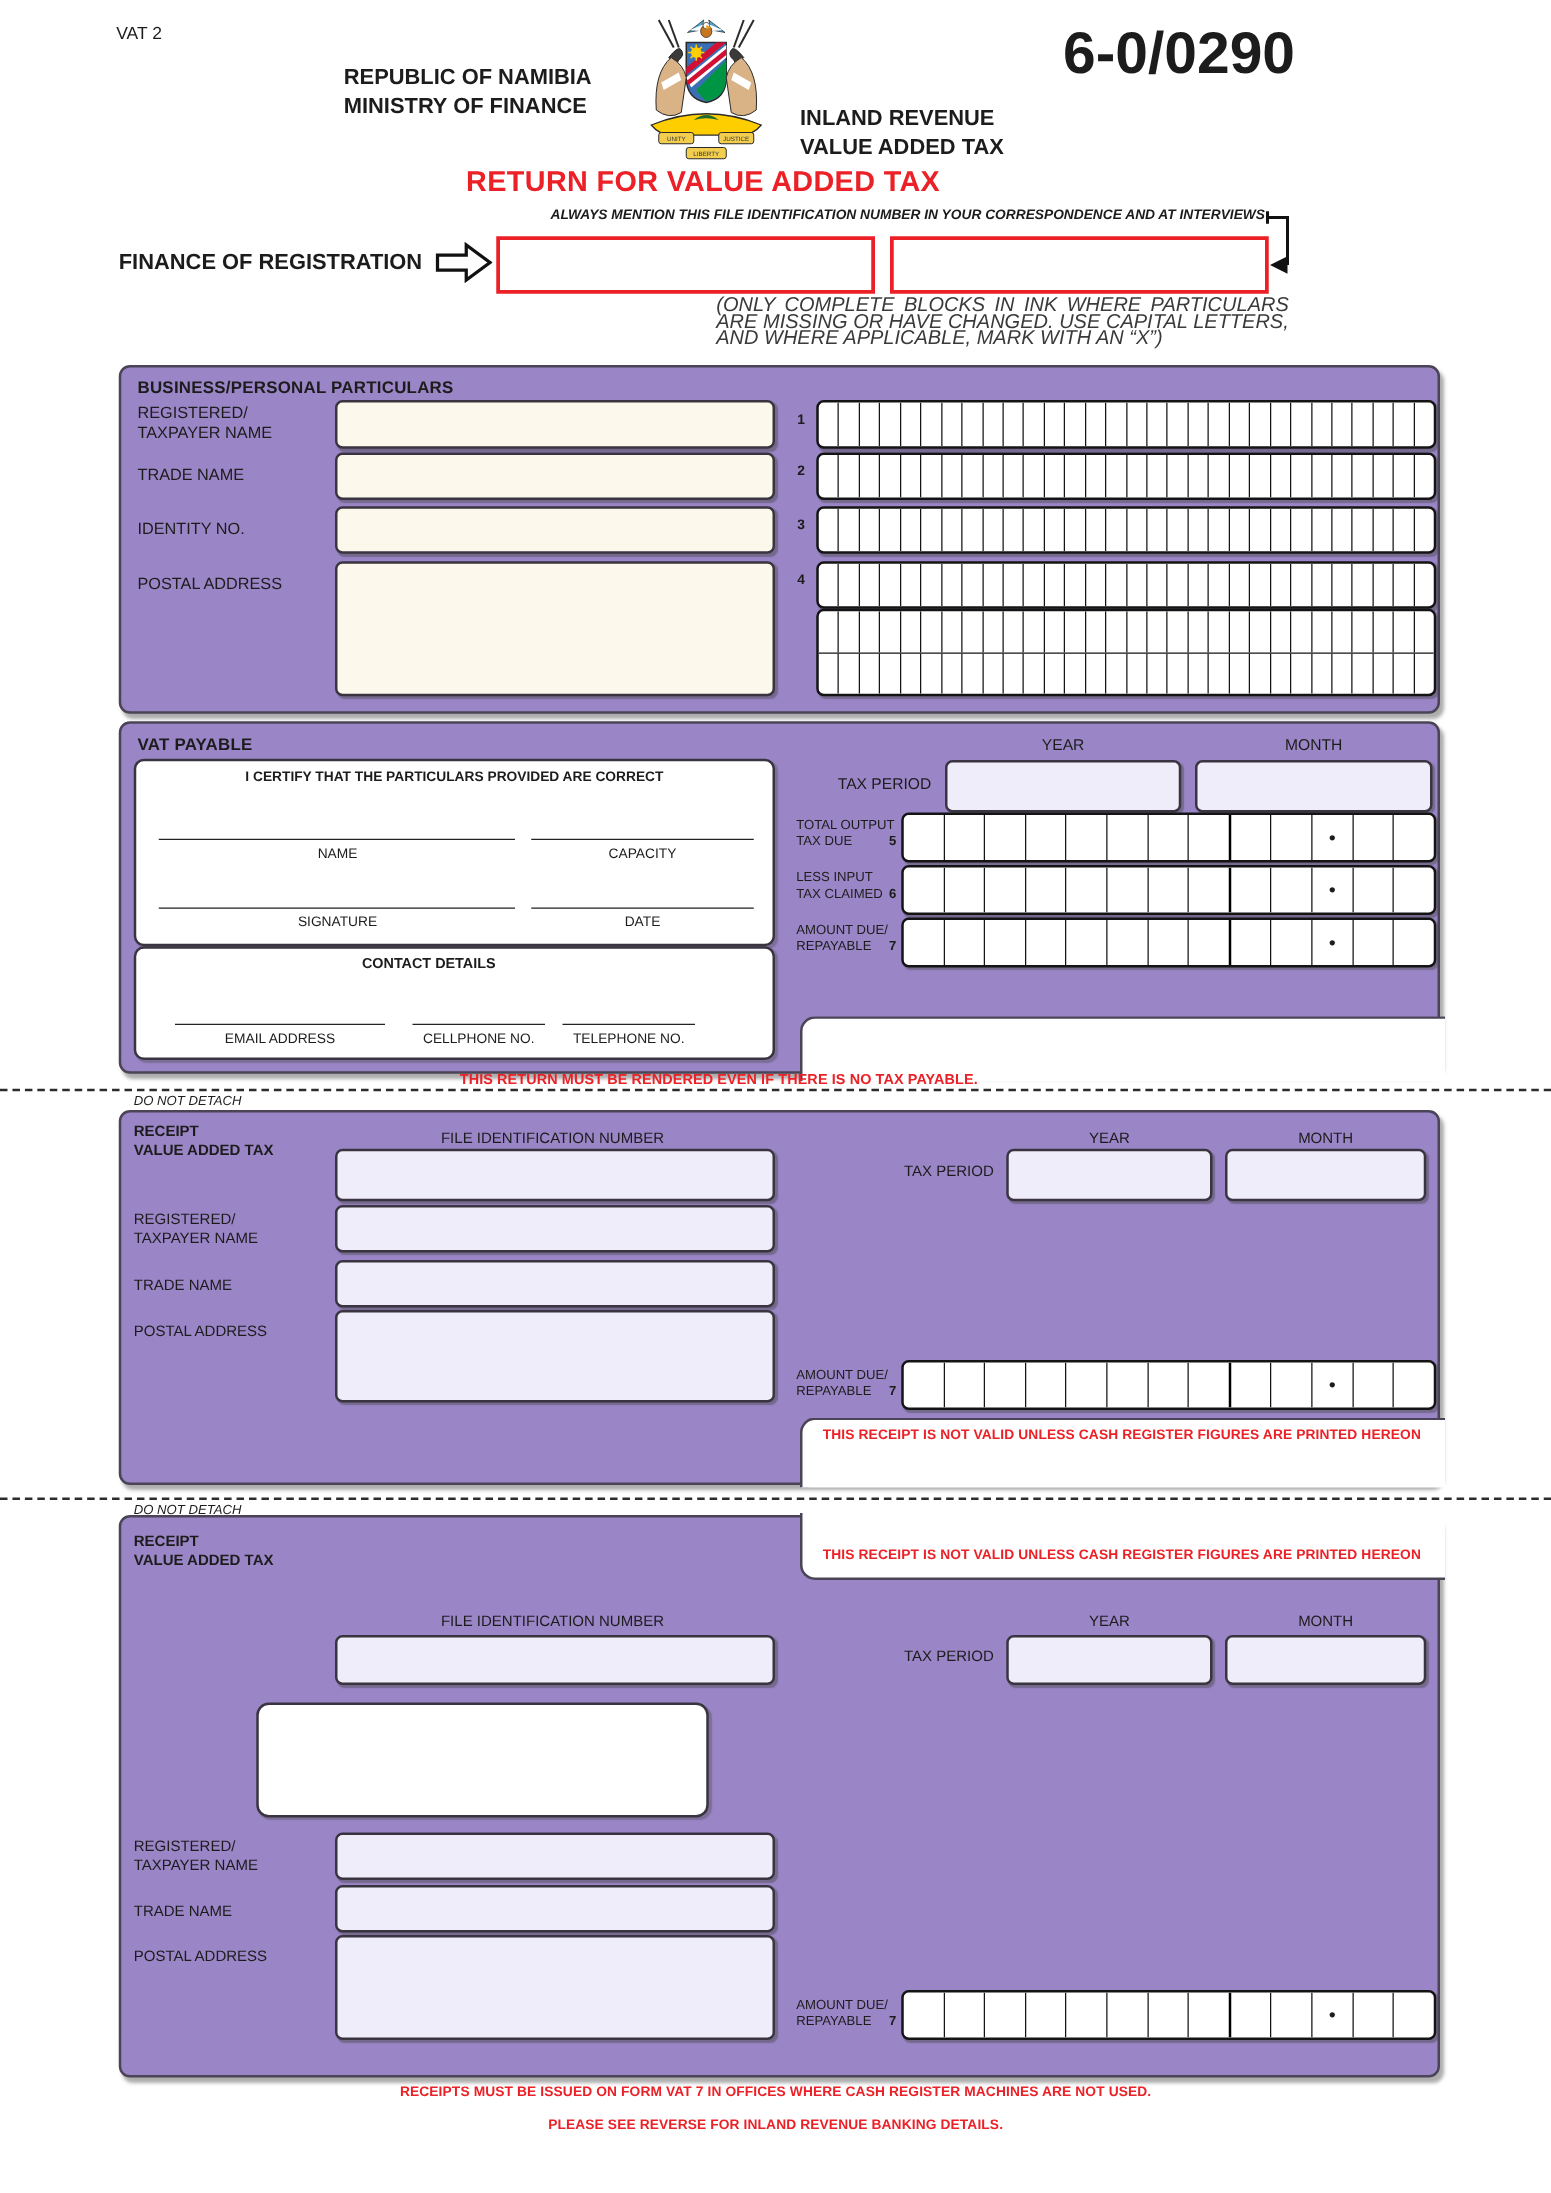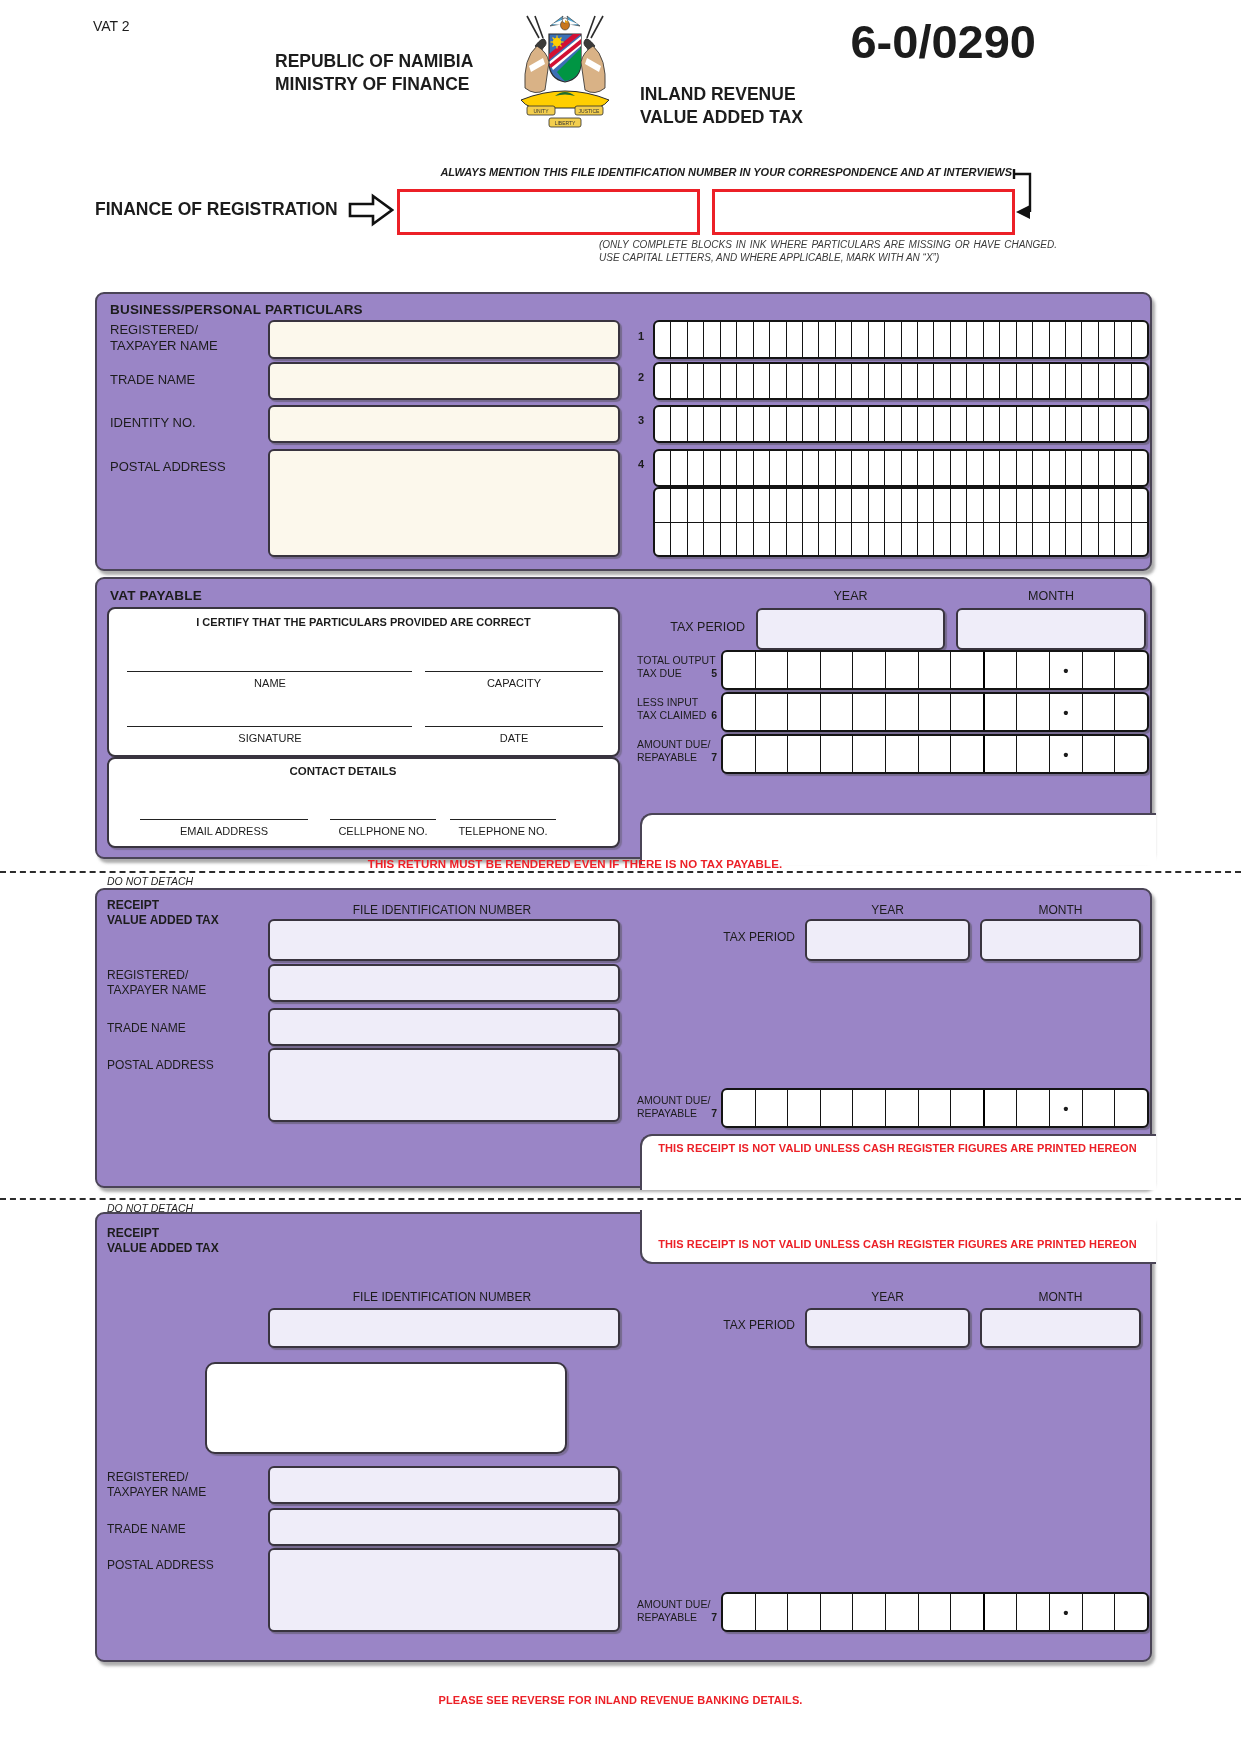--- a/index.html
+++ b/index.html
@@ -111,20 +111,21 @@
     </svg>
   </div>
 
   <div class="abs b" style="left:640px;top:52px;font-size:17.5px;line-height:23px;margin-top:31px;">
     <div>INLAND REVENUE</div>
     <div>VALUE ADDED TAX</div>
   </div>
 
   <div class="abs b rt" style="left:840px;top:14px;width:196px;font-size:47px;">6-0/0290</div>
 
+  <div class="abs b ctr red" style="left:0;top:132px;width:1125px;font-size:23px;letter-spacing:.3px;">RETURN FOR VALUE ADDED TAX</div>
 
   <div class="abs b it rt" style="left:430px;top:166px;width:582px;font-size:11px;">ALWAYS MENTION THIS FILE IDENTIFICATION NUMBER IN YOUR CORRESPONDENCE AND AT INTERVIEWS</div>
 
   <div class="abs" style="left:1012px;top:168px;">
     <svg width="26" height="54" viewBox="0 0 26 54">
       <path d="M2,1 V11 M2,6 H18 V44" fill="none" stroke="#111" stroke-width="2.4"></path>
       <polygon points="18,37 18,51 4,44" fill="#111"></polygon>
     </svg>
   </div>
 
@@ -132,21 +133,21 @@
 
   <div class="abs" style="left:348px;top:193px;">
     <svg width="46" height="34" viewBox="0 0 46 34">
       <polygon points="2,11 25,11 25,3 44,17 25,31 25,23 2,23" fill="#fff" stroke="#111" stroke-width="2.6"></polygon>
     </svg>
   </div>
 
   <div class="abs redbox" style="left:397px;top:189px;width:297px;height:40px;"></div>
   <div class="abs redbox" style="left:712px;top:189px;width:297px;height:40px;"></div>
 
-  <div class="abs it" style="left:599px;top:238px;width:458px;font-size:10px;line-height:13px;color:#3a3a3a;text-align:justify;">(ONLY COMPLETE BLOCKS IN INK WHERE PARTICULARS ARE MISSING OR HAVE CHANGED. USE CAPITAL LETTERS, AND WHERE APPLICABLE, MARK WITH AN “X”)</div>
+  <div class="abs it" style="left:573px;top:238px;width:458px;font-size:16px;line-height:13px;color:#3a3a3a;text-align:justify;">(ONLY COMPLETE BLOCKS IN INK WHERE PARTICULARS ARE MISSING OR HAVE CHANGED. USE CAPITAL LETTERS, AND WHERE APPLICABLE, MARK WITH AN “X”)</div>
 
   <div class="abs psec" style="left:95px;top:292px;width:1053px;height:275px;"></div>
   <div class="abs hdr" style="left:110px;top:302px;">BUSINESS/PERSONAL PARTICULARS</div>
 
   <div class="abs lbl13" style="left:110px;top:322px;">
     <div>REGISTERED/</div>
     <div>TAXPAYER NAME</div>
   </div>
   <div class="abs crm" style="left:268px;top:320px;width:348px;height:35px;"></div>
 
@@ -585,15 +586,16 @@
         <div class="cell"></div>
         <div class="cell"></div>
         <div class="cell thick"></div>
         <div class="cell"></div>
         <div class="cell">•</div>
         <div class="cell"></div>
         <div class="cell"></div>
       </div>
     </div>
 
+  <div class="abs rednote ctr" style="left:0;top:1668px;width:1241px;font-size:11px;">RECEIPTS MUST BE ISSUED ON FORM VAT 7 IN OFFICES WHERE CASH REGISTER MACHINES ARE NOT USED.</div>
   <div class="abs rednote ctr" style="left:0;top:1694px;width:1241px;font-size:11px;">PLEASE SEE REVERSE FOR INLAND REVENUE BANKING DETAILS.</div>
 
 </div>
 
 </body></html>

